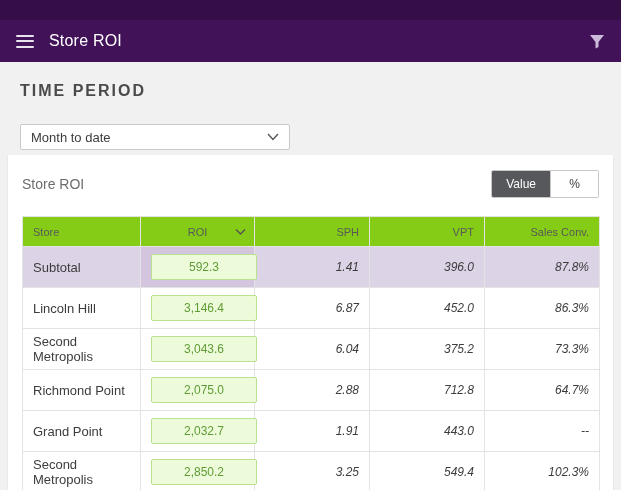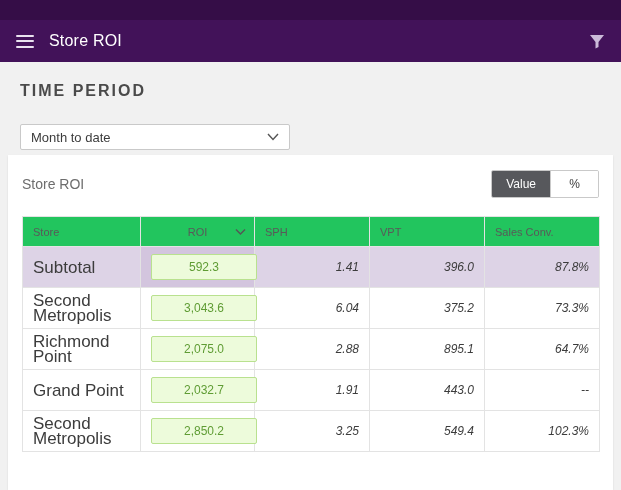--- a/index.html
+++ b/index.html
@@ -49,32 +49,32 @@
   .toggle-btn + .toggle-btn { border-left:1px solid #c9c9c9; }
   .toggle-btn.active { background: var(--toggle-active-bg, #57585c); color:#ffffff; }
 
   
   table { border-collapse:collapse; table-layout:fixed; width:577px; margin:5px 14px 0 14px;
     border:1px solid #e3e3e3; }
   col.c-store { width:118px; }
   col.c-roi   { width:114px; }
   col.c-num   { width:115px; }
   th {
-    background:#22c55e; font-size:11px; font-weight:400; color:#595959;
+    background:#84cc16; font-size:11px; font-weight:400; color:#595959;
     height:30px; padding:3px 10px; border:1px solid #e3e3e3; cursor:pointer;
   }
   th.col-store { text-align:left; }
   th.col-roi { text-align:center; position:relative; }
-  th.col-num { text-align:left; }
+  th.col-num { text-align:right; }
   .sort-chevron { position:absolute; right:8px; top:50%; transform:translateY(-50%); display:flex; }
   td {
     height:41px; padding:4px 10px; font-size:12px; color:#3c3c3c;
     border:1px solid #e3e3e3; vertical-align:middle; background:#ffffff;
   }
-  td.col-store { text-align:left; font-size:17px; line-height:15px; }
+  td.col-store { text-align:left; font-size:13px; line-height:15px; }
   td.col-roi { text-align:center; }
   td.col-num { text-align:right;font-style:italic; }
   .roi-pill {
     display:inline-block; width:106px; line-height:24px; border-radius:2px;
     background: var(--accent-green-bg, #edfbdb);
     border:1px solid var(--accent-green-border, #b9e18f);
     color: var(--accent-green-text, #5f9c34);
     font-size:12px; text-align:center;
   }
   tr.subtotal td { background: var(--subtotal-bg, #ddd3e6); }
@@ -149,35 +149,44 @@
         <tr class="subtotal">
     <td class="col-store">Subtotal</td>
     <td class="col-roi">
       <span class="roi-pill">592.3</span>
     </td>
     <td class="col-num">1.41</td>
     <td class="col-num">396.0</td>
     <td class="col-num">87.8%</td>
   </tr>
         <tr>
+    <td class="col-store">Lincoln Hill</td>
+    <td class="col-roi">
+      <span class="roi-pill">3,146.4</span>
+    </td>
+    <td class="col-num">6.87</td>
+    <td class="col-num">452.0</td>
+    <td class="col-num">86.3%</td>
+  </tr>
+        <tr>
     <td class="col-store">Second Metropolis</td>
     <td class="col-roi">
       <span class="roi-pill">3,043.6</span>
     </td>
     <td class="col-num">6.04</td>
     <td class="col-num">375.2</td>
     <td class="col-num">73.3%</td>
   </tr>
         <tr>
     <td class="col-store">Richmond Point</td>
     <td class="col-roi">
       <span class="roi-pill">2,075.0</span>
     </td>
     <td class="col-num">2.88</td>
-    <td class="col-num">895.1</td>
+    <td class="col-num">712.8</td>
     <td class="col-num">64.7%</td>
   </tr>
         <tr>
     <td class="col-store">Grand Point</td>
     <td class="col-roi">
       <span class="roi-pill">2,032.7</span>
     </td>
     <td class="col-num">1.91</td>
     <td class="col-num">443.0</td>
     <td class="col-num">--</td>

